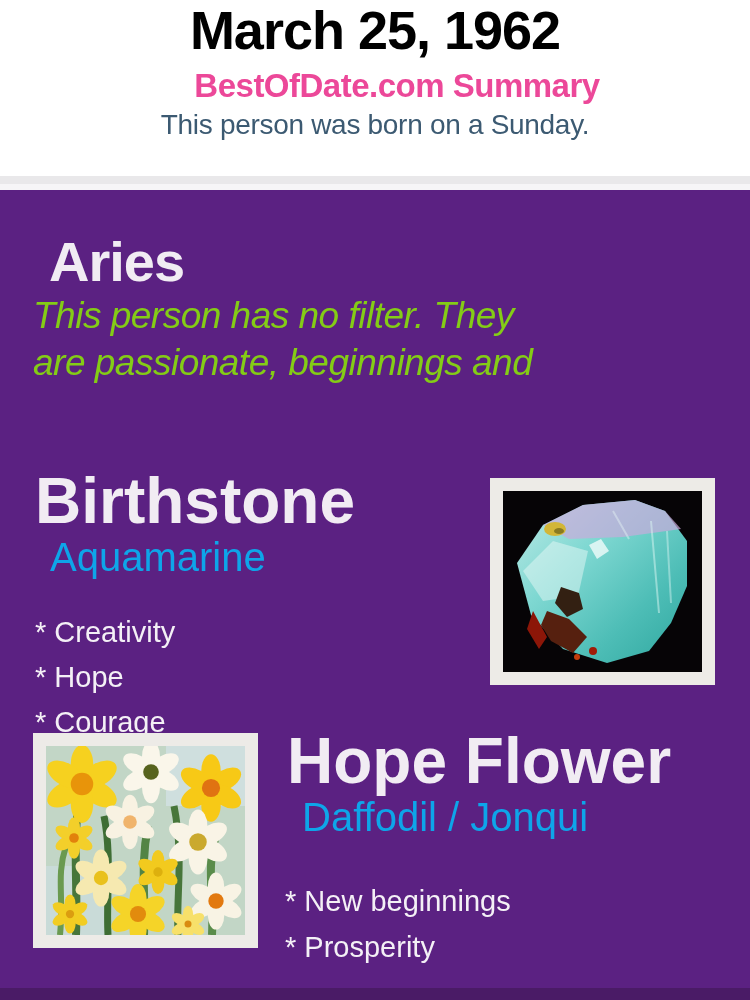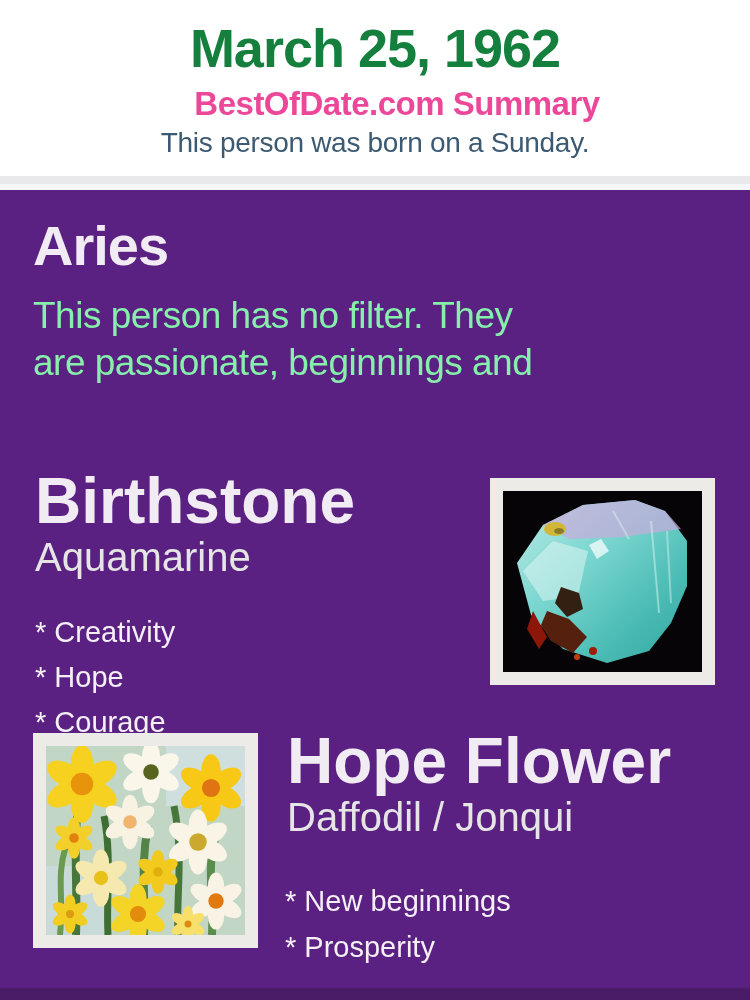--- a/index.html
+++ b/index.html
@@ -4,33 +4,33 @@
 <style>
   html,body{margin:0;padding:0;}
   .page{
     position:relative;width:750px;height:1000px;overflow:hidden;
     background:#ffffff;font-family:"Liberation Sans",sans-serif;
     -webkit-font-smoothing:antialiased;
   }
   
   .header{position:absolute;left:0;top:0;width:750px;height:176px;background:#ffffff;text-align:center;}
   .date-title{
-    margin:0;padding-top:18px;font-size:54px;line-height:60px;font-weight:700;
-    letter-spacing:-1px;color:#15803d;
+    margin:0;font-size:54px;line-height:60px;font-weight:700;
+    letter-spacing:-1px;color:#000000;
   }
   .site-summary{font-size:33px;line-height:40px;font-weight:600;color:#ec4899;letter-spacing:-0.5px;margin-top:6px;padding-left:44px;}
   .born-on{font-size:28px;line-height:34px;font-weight:400;color:#3C5A72;letter-spacing:-0.3px;margin-top:2px;}
   .strip-gray{position:absolute;left:0;top:176px;width:750px;height:8px;background:#E9E8EA;}
   .strip-light{position:absolute;left:0;top:184px;width:750px;height:6px;background:#F6F5F7;}
   
   .purple{position:absolute;left:0;top:190px;width:750px;height:810px;background:#5B2182;color:#F1ECF3;}
-  .zodiac-sign{position:absolute;left:33px;top:26px;margin:0;font-size:56px;line-height:60px;font-weight:700;letter-spacing:-1px;color:#F1ECF3;}
-  .zodiac-desc{position:absolute;left:33px;top:102px;font-size:37px;line-height:47px;font-weight:400;letter-spacing:-0.5px;color:#86efac;}
+  .zodiac-sign{position:absolute;left:33px;top:26px;margin:16px;font-size:56px;line-height:60px;font-weight:700;letter-spacing:-1px;color:#F1ECF3;}
+  .zodiac-desc{position:absolute;left:33px;top:102px;font-size:37px;line-height:47px;font-weight:400;letter-spacing:-0.5px;color:#84cc16;font-style:italic;}
   .section-heading{position:absolute;margin:0;font-size:64px;line-height:58px;font-weight:700;color:#F1ECF3;}
-  .item-name{position:absolute;font-size:40px;line-height:46px;font-weight:400;color:#e5e5e5;}
+  .item-name{position:absolute;font-size:40px;line-height:46px;font-weight:400;color:#0ea5e9;margin-left:15px;}
   .trait{position:absolute;font-size:29px;line-height:36px;font-weight:400;color:#F4F0F6;margin-top:32px;}
   
   .birthstone-heading{left:35px;top:282px;}
   .birthstone-name{left:35px;top:344px;}
   .bs-trait-0{left:35px;top:392px;}
   .bs-trait-1{left:35px;top:437px;}
   .bs-trait-2{left:35px;top:482px;}
   .stone-figure{position:absolute;left:490px;top:288px;width:199px;height:181px;background:#EDEBE7;padding:13px;margin:0;}
   
   .flower-figure{position:absolute;left:33px;top:543px;width:199px;height:189px;background:#EDEBE7;padding:13px;margin:0;}

